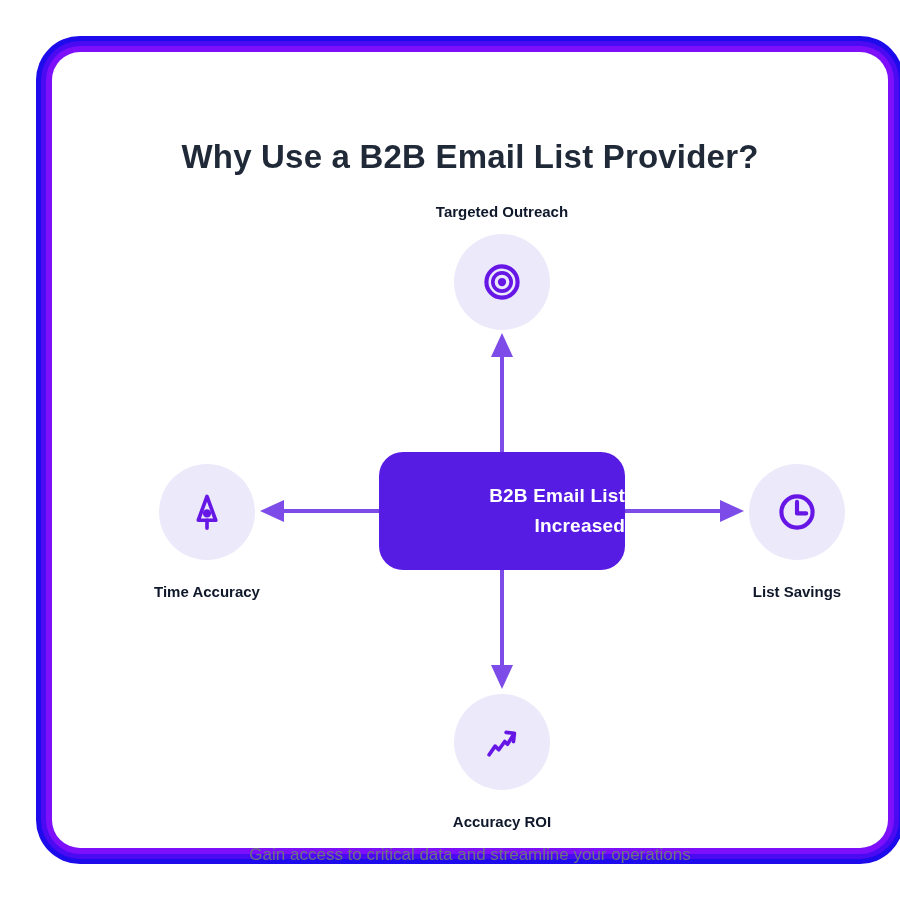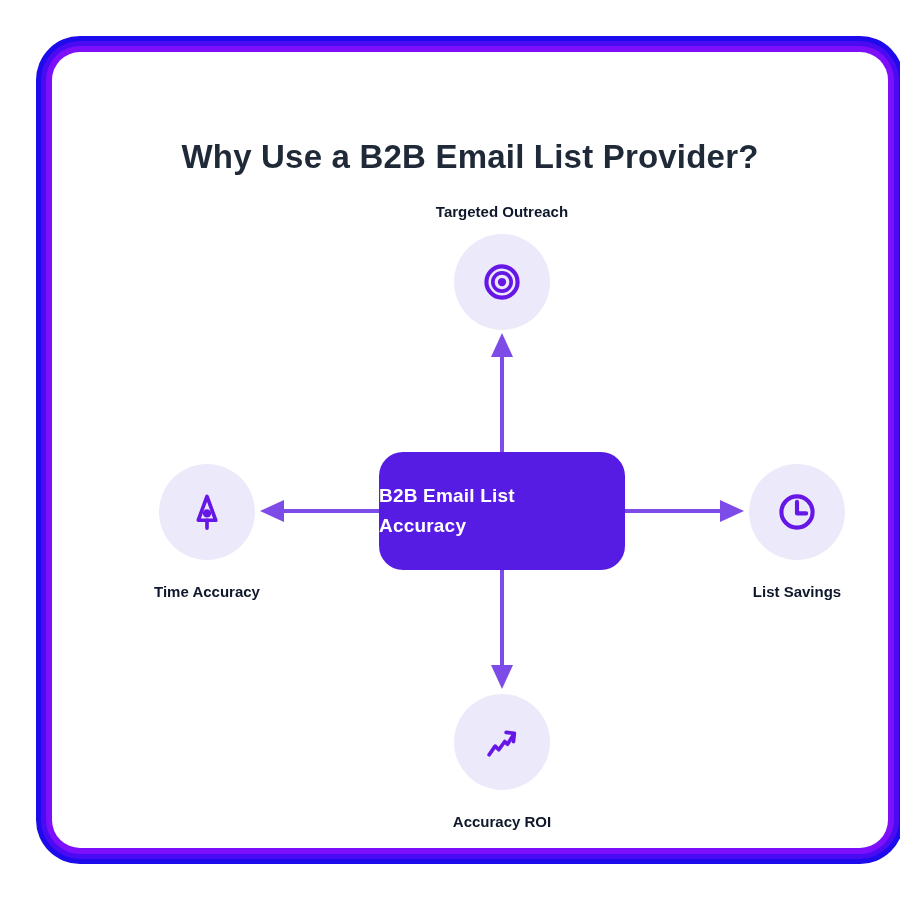--- a/index.html
+++ b/index.html
@@ -90,21 +90,21 @@
   .center-box {
     position: absolute;
     left: 327px;
     top: 400px;
     width: 246px;
     height: 118px;
     background: #571ce4;
     border-radius: 24px;
     display: flex;
     flex-direction: column;
-    align-items: flex-start;
+    align-items: flex-end;
     justify-content: center;
     text-align: center;
   }
   .center-box span {
     display: block;
     color: #ffffff;
     font-size: 19px;
     font-weight: 700;
     line-height: 30px;
     letter-spacing: 0.2px;
@@ -178,18 +178,19 @@
 
     <div class="node-circle circle-bottom">
       <svg viewBox="0 0 48 48">
         <path d="M10 38 L16.5 28.5 L20.5 32.5 L27 23.5 L30 26.5 L36.5 16"></path>
         <path d="M28.5 13.5 L37.5 14.5 L36.5 23.5"></path>
       </svg>
     </div>
 
     <div class="center-box">
       <span>B2B Email List</span>
-      <span>Accuracy</span>
+      <span>Increased</span>
     </div>
 
+    <p class="subtitle">Gain access to critical data and streamline your operations</p>
 
   </div>
 </div>
 
 </body></html>

